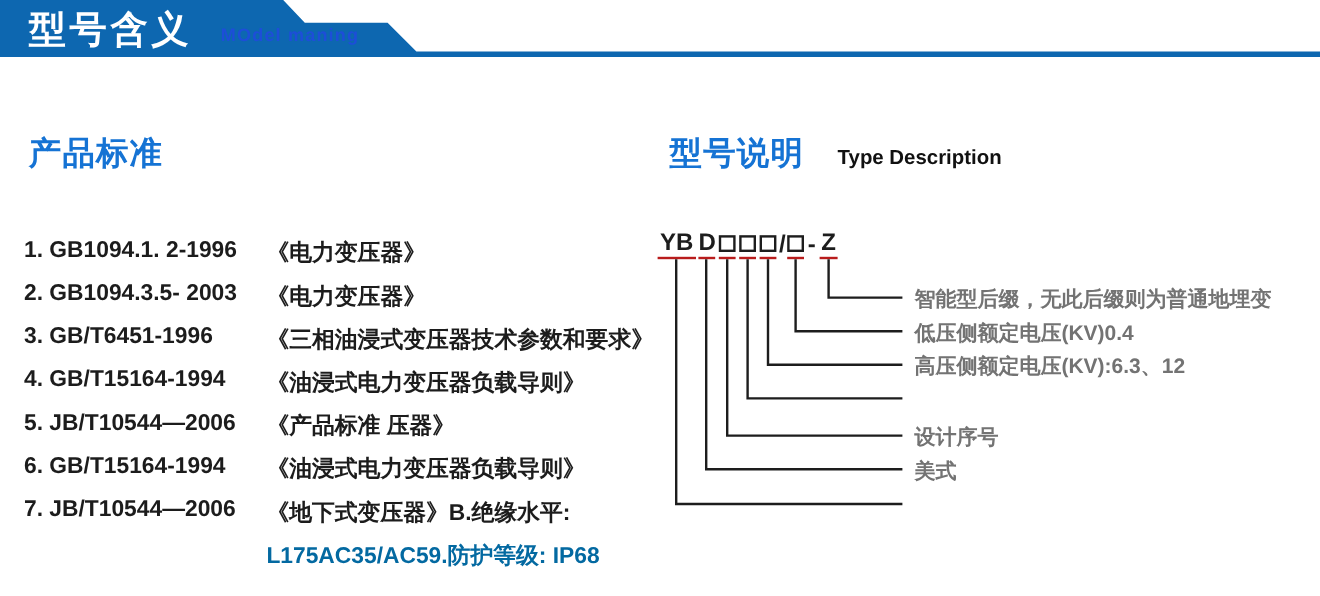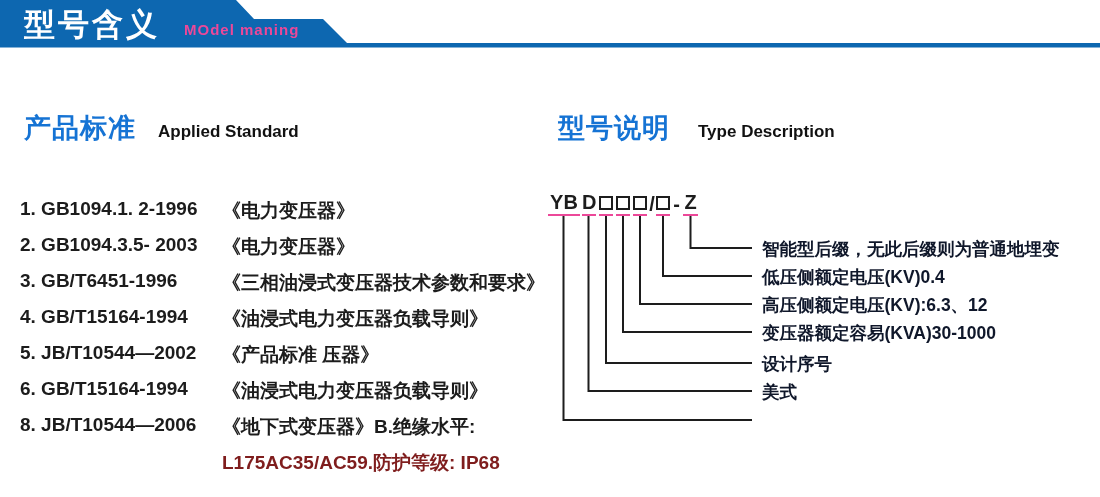--- a/index.html
+++ b/index.html
@@ -10,67 +10,66 @@
   }
   .page{position:absolute;inset:0;width:1036px;height:497px;}
 
   
   .banner-shape{position:absolute;left:0;top:0;}
   .banner-title{
     position:absolute;left:24px;top:4px;color:#ffffff;font-size:31px;font-weight:bold;
     letter-spacing:3px;white-space:nowrap;
   }
   .banner-sub{
-    position:absolute;left:184px;top:21px;color:#ec4899;font-size:15px;font-weight:bold;
+    position:absolute;left:184px;top:21px;color:#1d4ed8;font-size:15px;font-weight:bold;
     letter-spacing:1px;white-space:nowrap;
   }
 
   
   .sec-head{position:absolute;top:110px;display:flex;align-items:baseline;white-space:nowrap;}
   .sec-head .zh{font-size:27px;font-weight:bold;color:#1573d4;letter-spacing:1px;}
   .sec-head .en{font-size:17px;font-weight:600;color:#111111;}
   .sec-head.left .en{margin-left:22px;}
   .sec-head.right .en{margin-left:28px;}
 
   
   .std-row{position:absolute;left:20px;width:530px;font-size:19px;font-weight:600;color:#1c1c1c;white-space:nowrap;}
   .std-row .ref{position:absolute;left:0;}
   .std-row .ttl{position:absolute;left:202px;}
-  .std-cont{position:absolute;left:222px;font-size:19px;font-weight:600;color:#7f1d1d;white-space:nowrap;}
+  .std-cont{position:absolute;left:222px;font-size:19px;font-weight:600;color:#0369a1;white-space:nowrap;}
 
   
   .seg{
     position:absolute;top:191px;height:25px;box-sizing:border-box;
     font-size:20px;font-weight:bold;color:#1d1d1d;text-align:center;line-height:23px;
     display:flex;align-items:flex-end;justify-content:center;
   }
-  .seg.u{border-bottom:2px solid #ec4899;}
+  .seg.u{border-bottom:2px solid #b91c1c;}
   .seg span{display:block;width:100%;}
   .pbox{width:10px;height:10px;border:2px solid #1d1d1d;margin-bottom:4px;}
 
   .conn{position:absolute;left:0;top:0;pointer-events:none;}
 
   .dlabel{
-    position:absolute;left:762px;font-size:17.5px;font-weight:bold;color:#0f172a;white-space:nowrap;
+    position:absolute;left:762px;font-size:17.5px;font-weight:bold;color:#737373;white-space:nowrap;
   }
 </style>
 </head>
 <body>
 
 <div class="page">
 
   <svg class="banner-shape" width="1100" height="48" viewBox="0 0 1100 48">
     <polygon points="0,0 236,0 254,19 323,19 347,43 1100,43 1100,47.5 0,47.5" fill="#0d67b0"></polygon>
   </svg>
   <div class="banner-title">型号含义</div>
   <div class="banner-sub">MOdel maning</div>
 
   <div class="sec-head left" style="left:24px">
     <span class="zh">产品标准</span>
-    <span class="en">Applied Standard</span>
   </div>
 
   <div class="sec-head right" style="left:558px">
     <span class="zh">型号说明</span>
     <span class="en">Type Description</span>
   </div>
 
   <div class="std-row" style="top:198px">
     <span class="ref">1. GB1094.1. 2-1996</span>
     <span class="ttl">《电力变压器》</span>
@@ -81,29 +80,29 @@
   </div>
   <div class="std-row" style="top:270px">
     <span class="ref">3. GB/T6451-1996</span>
     <span class="ttl">《三相油浸式变压器技术参数和要求》</span>
   </div>
   <div class="std-row" style="top:306px">
     <span class="ref">4. GB/T15164-1994</span>
     <span class="ttl">《油浸式电力变压器负载导则》</span>
   </div>
   <div class="std-row" style="top:342px">
-    <span class="ref">5. JB/T10544—2002</span>
+    <span class="ref">5. JB/T10544—2006</span>
     <span class="ttl">《产品标准 压器》</span>
   </div>
   <div class="std-row" style="top:378px">
     <span class="ref">6. GB/T15164-1994</span>
     <span class="ttl">《油浸式电力变压器负载导则》</span>
   </div>
   <div class="std-row" style="top:414px">
-    <span class="ref">8. JB/T10544—2006</span>
+    <span class="ref">7. JB/T10544—2006</span>
     <span class="ttl">《地下式变压器》B.绝缘水平:</span>
   </div>
   <div class="std-cont" style="top:450px">L175AC35/AC59.防护等级: IP68</div>
 
   <div class="seg u" style="left:548px;width:32px">
     <span>YB</span>
   </div>
   <div class="seg u" style="left:582px;width:14px">
     <span>D</span>
   </div>
@@ -135,17 +134,16 @@
     <polyline points="606,216 606,363 752,363" stroke="#1d1d1d" stroke-width="2"></polyline>
     <polyline points="623,216 623,332 752,332" stroke="#1d1d1d" stroke-width="2"></polyline>
     <polyline points="640,216 640,304 752,304" stroke="#1d1d1d" stroke-width="2"></polyline>
     <polyline points="663,216 663,276 752,276" stroke="#1d1d1d" stroke-width="2"></polyline>
     <polyline points="690.5,216 690.5,248 752,248" stroke="#1d1d1d" stroke-width="2"></polyline>
   </svg>
 
   <div class="dlabel" style="top:237px">智能型后缀，无此后缀则为普通地埋变</div>
   <div class="dlabel" style="top:265px">低压侧额定电压(KV)0.4</div>
   <div class="dlabel" style="top:293px">高压侧额定电压(KV):6.3、12</div>
-  <div class="dlabel" style="top:321px">变压器额定容易(KVA)30-1000</div>
   <div class="dlabel" style="top:352px">设计序号</div>
   <div class="dlabel" style="top:380px">美式</div>
 
 </div>
 
 </body></html>

